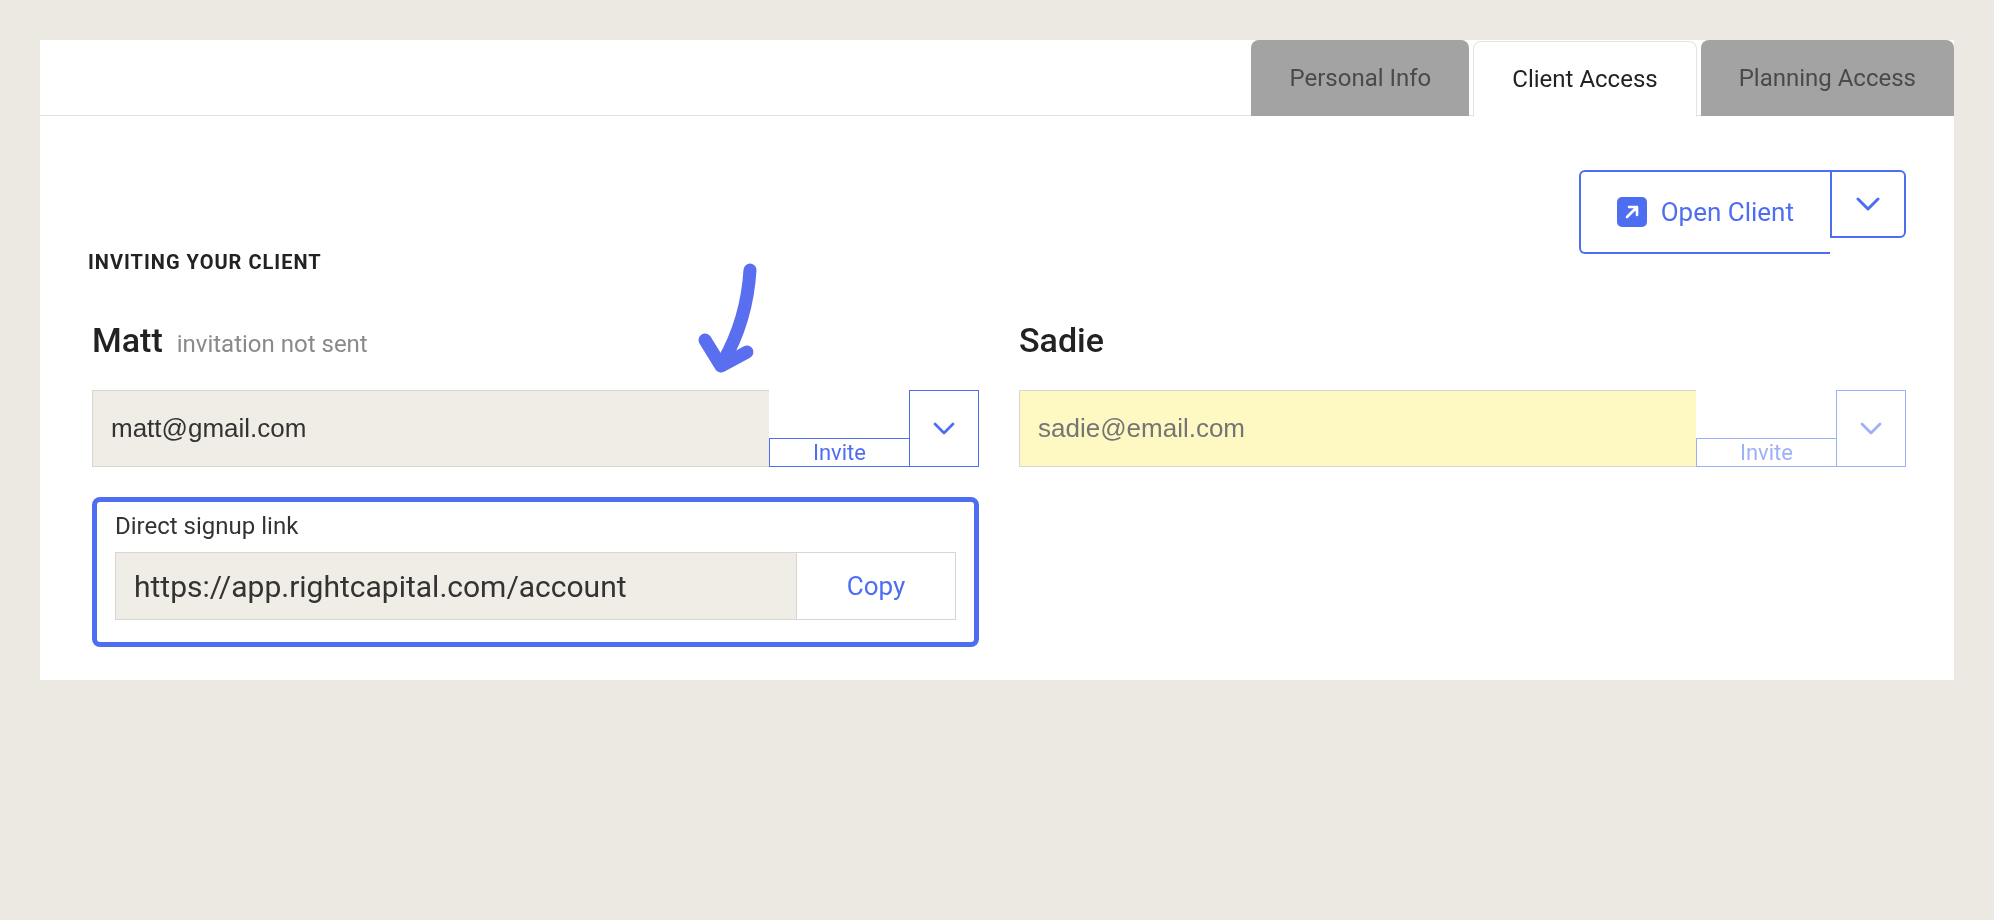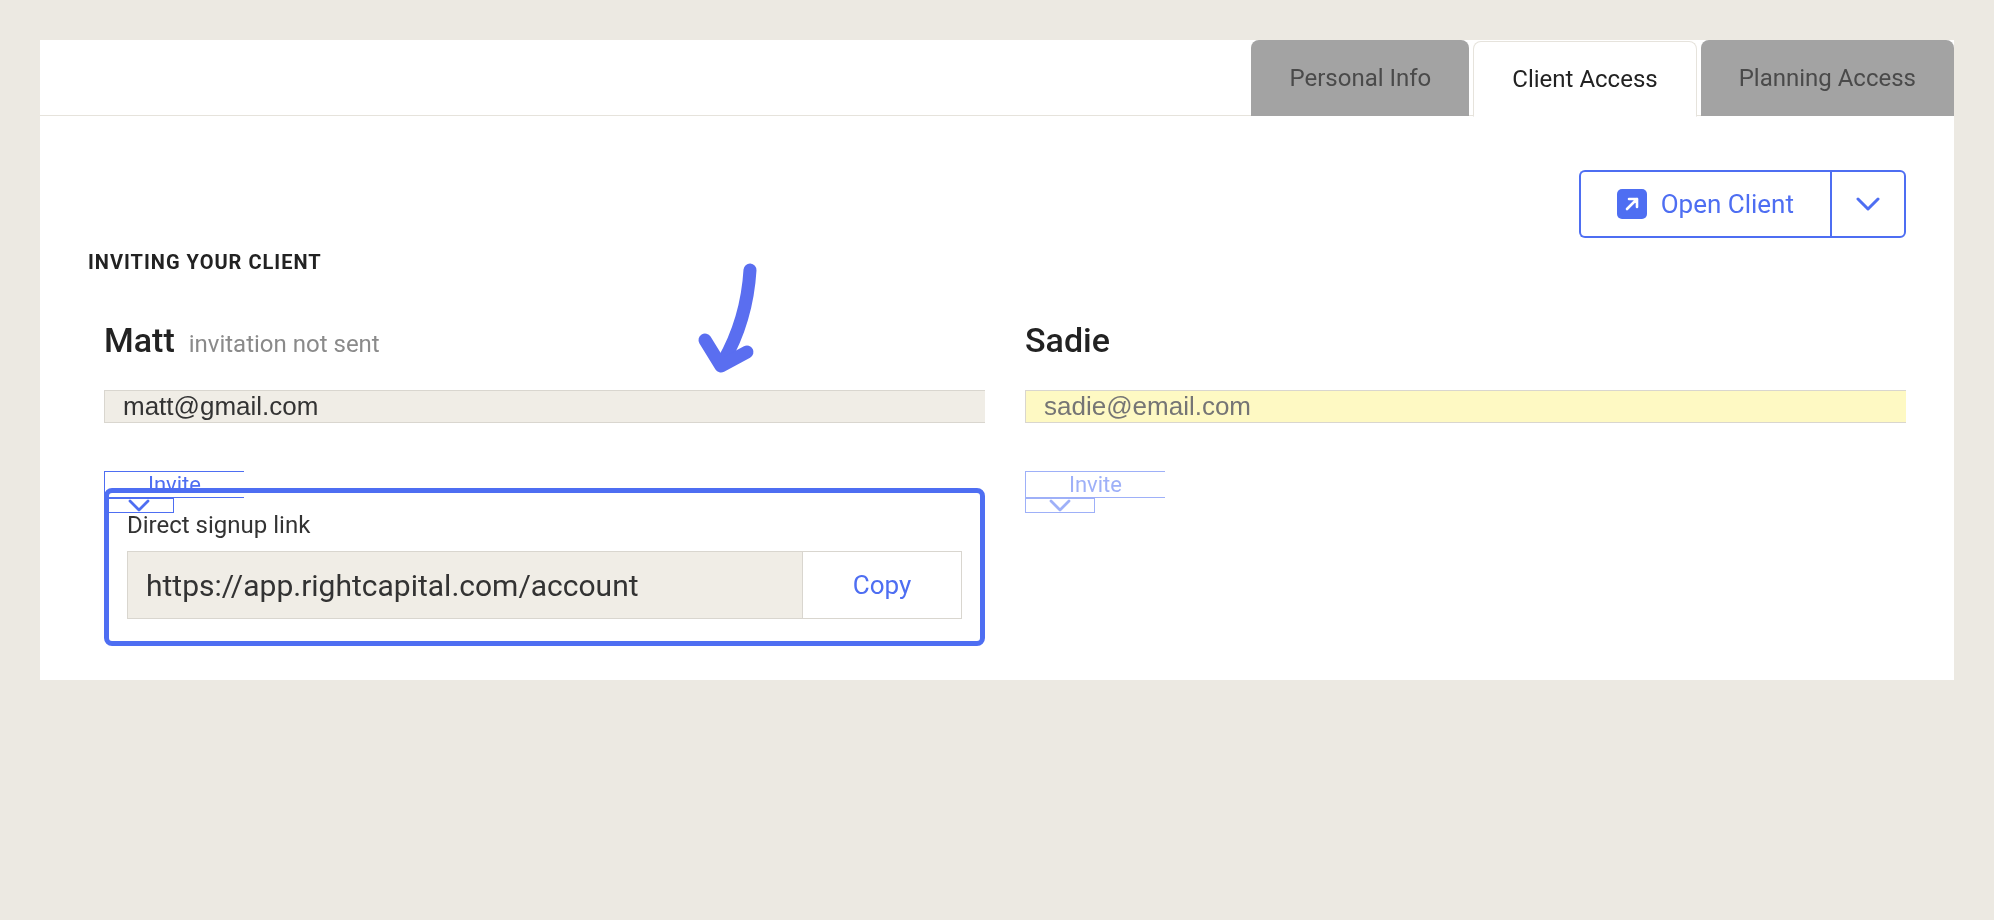--- a/index.html
+++ b/index.html
@@ -46,21 +46,21 @@
   .open-client-wrap {
     position: absolute;
     top: 130px;
     right: 48px;
     display: flex;
   }
   .open-client-btn {
     display: flex;
     align-items: center;
     gap: 14px;
-    height: 68px;
+    height: 84px;
     padding: 0 36px;
     border: 2px solid #4e6ef2;
     border-right: none;
     border-top-left-radius: 6px;
     border-bottom-left-radius: 6px;
     color: #4e6ef2;
     font-size: 26px;
     cursor: pointer;
   }
   .open-client-icon {
@@ -87,21 +87,21 @@
     position: absolute;
     top: 210px;
     left: 48px;
     font-size: 20px;
     font-weight: 700;
     letter-spacing: 1px;
   }
   .clients-row {
     position: absolute;
     top: 280px;
-    left: 64px;
+    left: 52px;
     right: 48px;
     display: flex;
     gap: 40px;
   }
   .client-col {
     flex: 1;
     min-width: 0;
   }
   .client-name-row {
     display: flex;
@@ -113,22 +113,21 @@
   .client-name {
     font-size: 34px;
     font-weight: 500;
   }
   .client-status {
     font-size: 24px;
     color: #8a8a8a;
   }
   .email-row {
     display: flex;
-    height: 68px;
-    flex-direction: column;
+    height: 77px;
   }
   .email-input {
     flex: 1;
     border: 1px solid #d9d6cf;
     border-right: none;
     padding: 0 18px;
     font-size: 26px;
     background: #fef9c3;
     color: #333;
     min-width: 0;
@@ -155,21 +154,21 @@
     align-items: center;
     justify-content: center;
     cursor: pointer;
   }
   .invite-btn.faded { color: #9eb0f8; border-color: #9eb0f8; }
   .invite-dropdown.faded { border-color: #9eb0f8; }
   .signup-box {
     margin-top: 30px;
     border: 5px solid #4e6ef2;
     border-radius: 8px;
-    padding: 18px 18px 22px 18px;
+    padding: 10px 18px 22px 18px;
   }
   .signup-label {
     font-size: 24px;
     color: #333;
     margin-bottom: 12px;
   }
   .signup-row {
     display: flex;
     height: 68px;
   }

